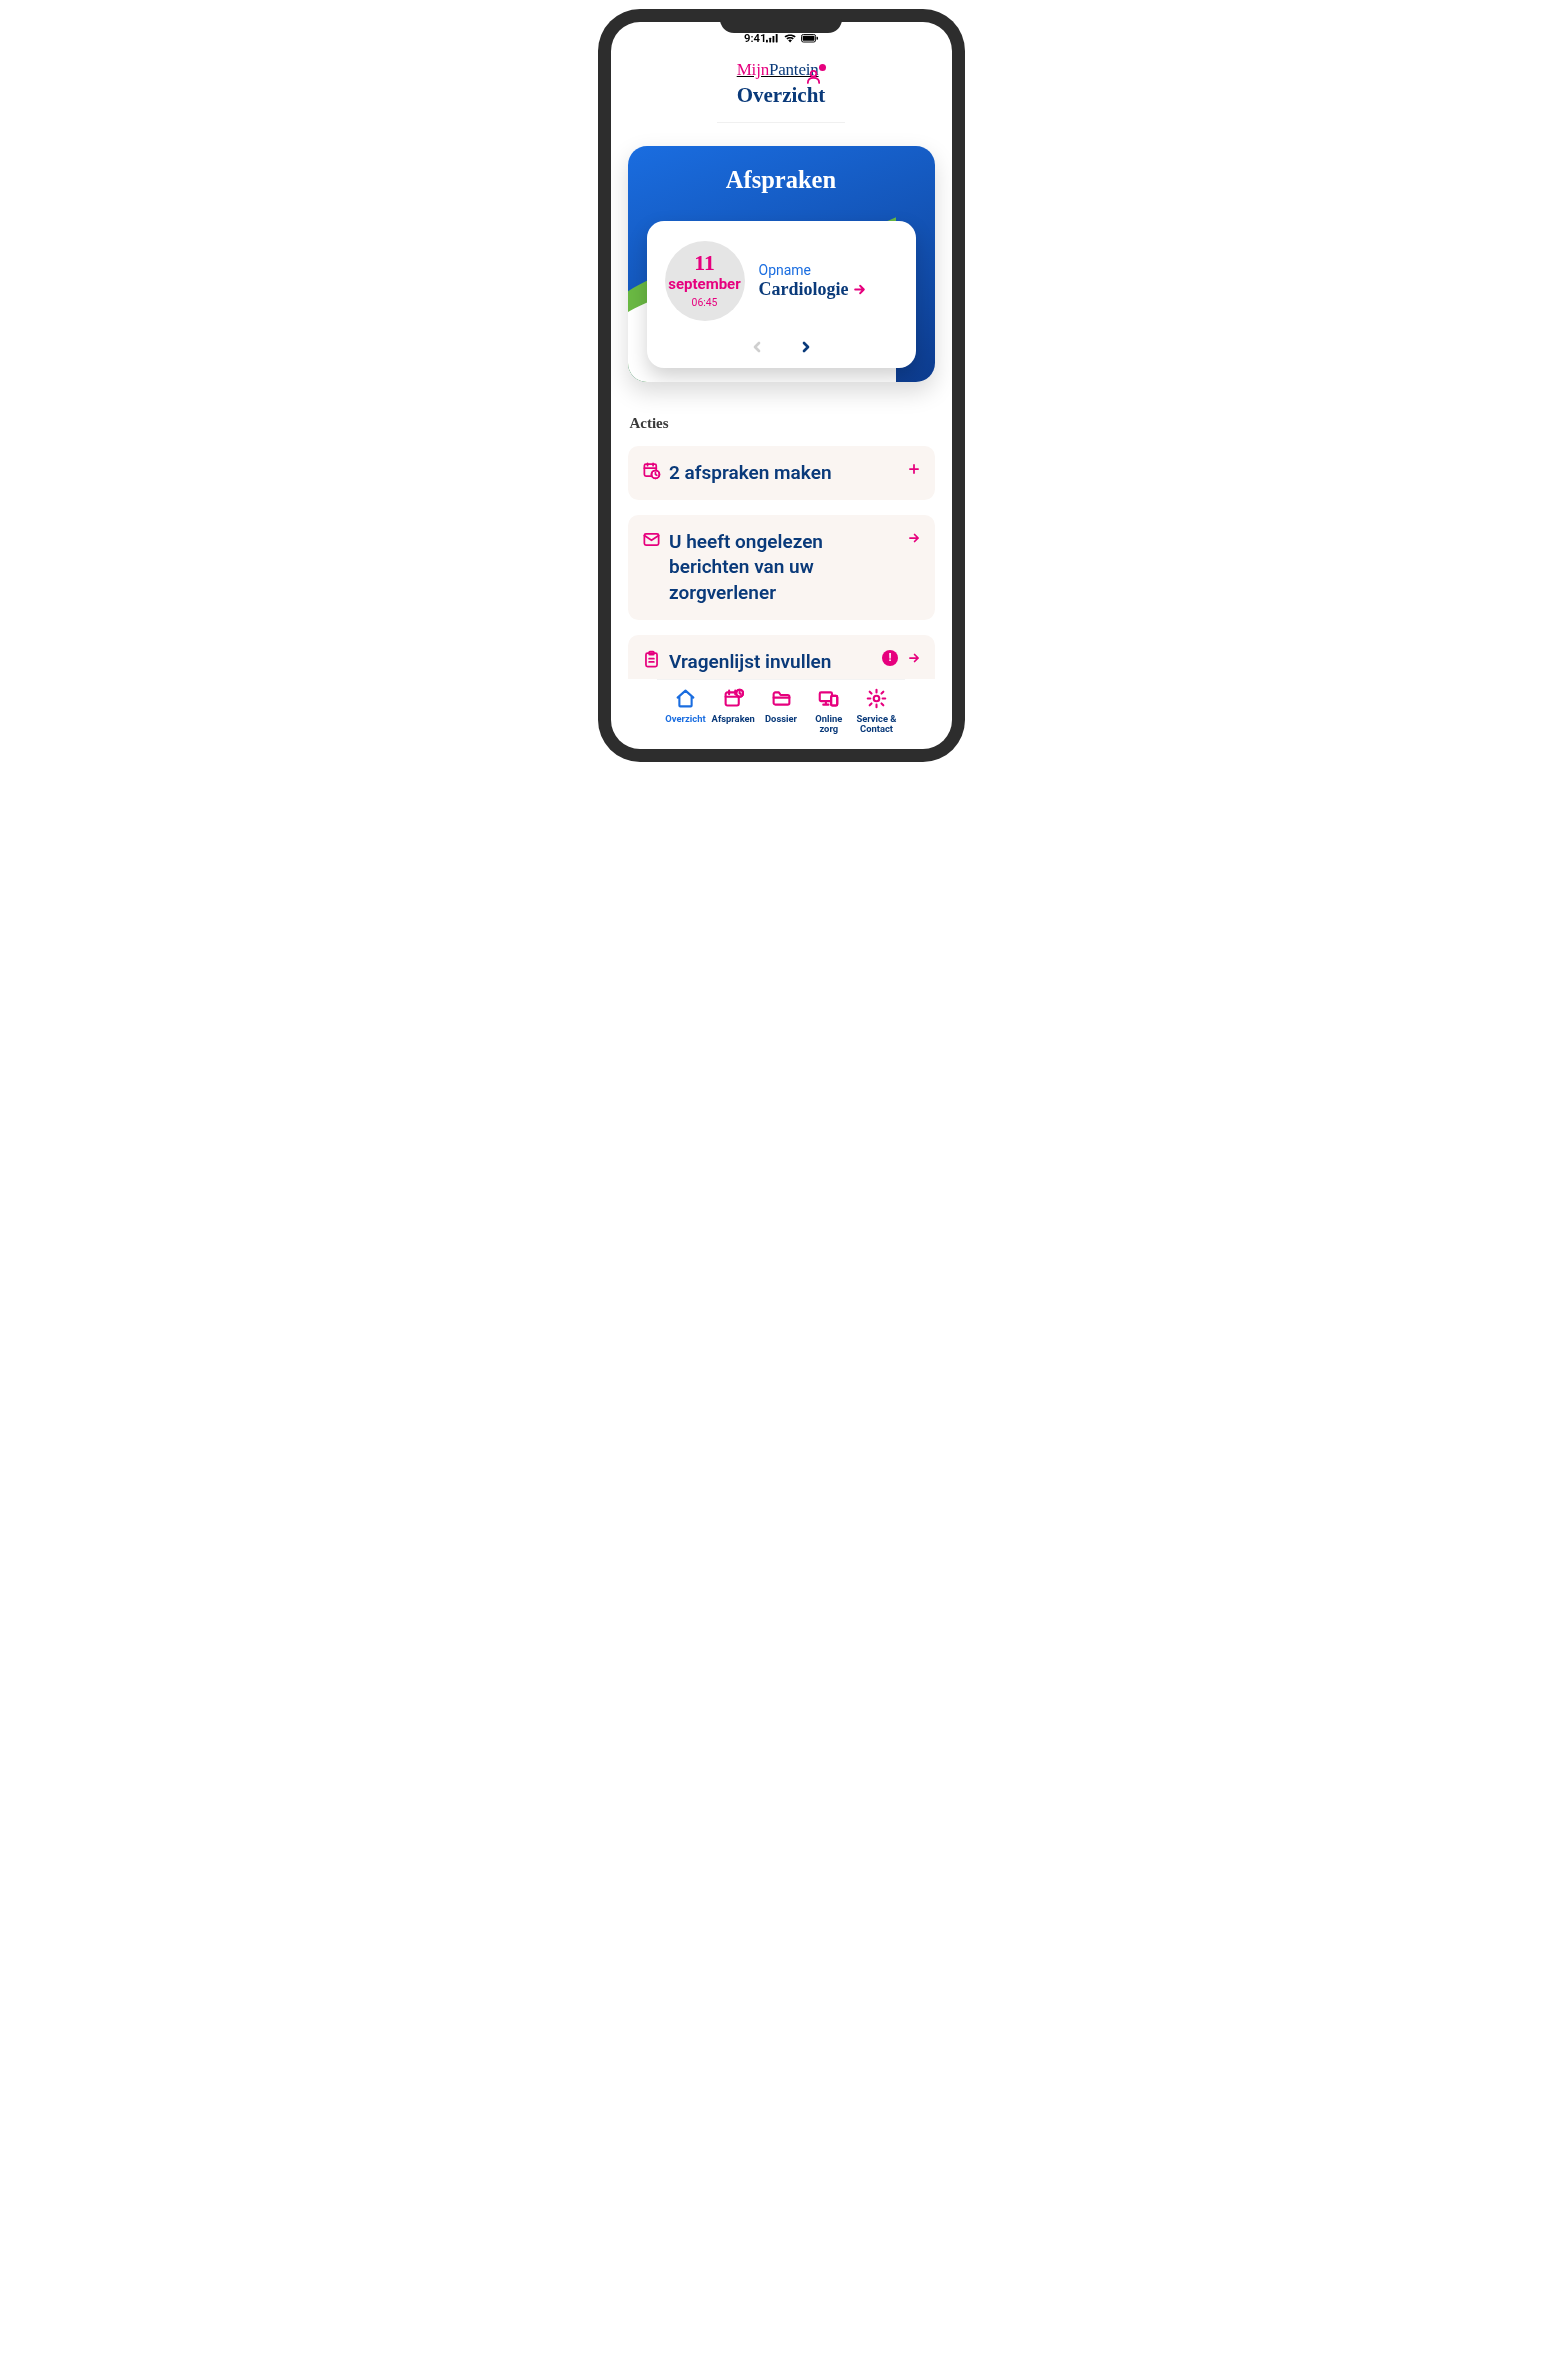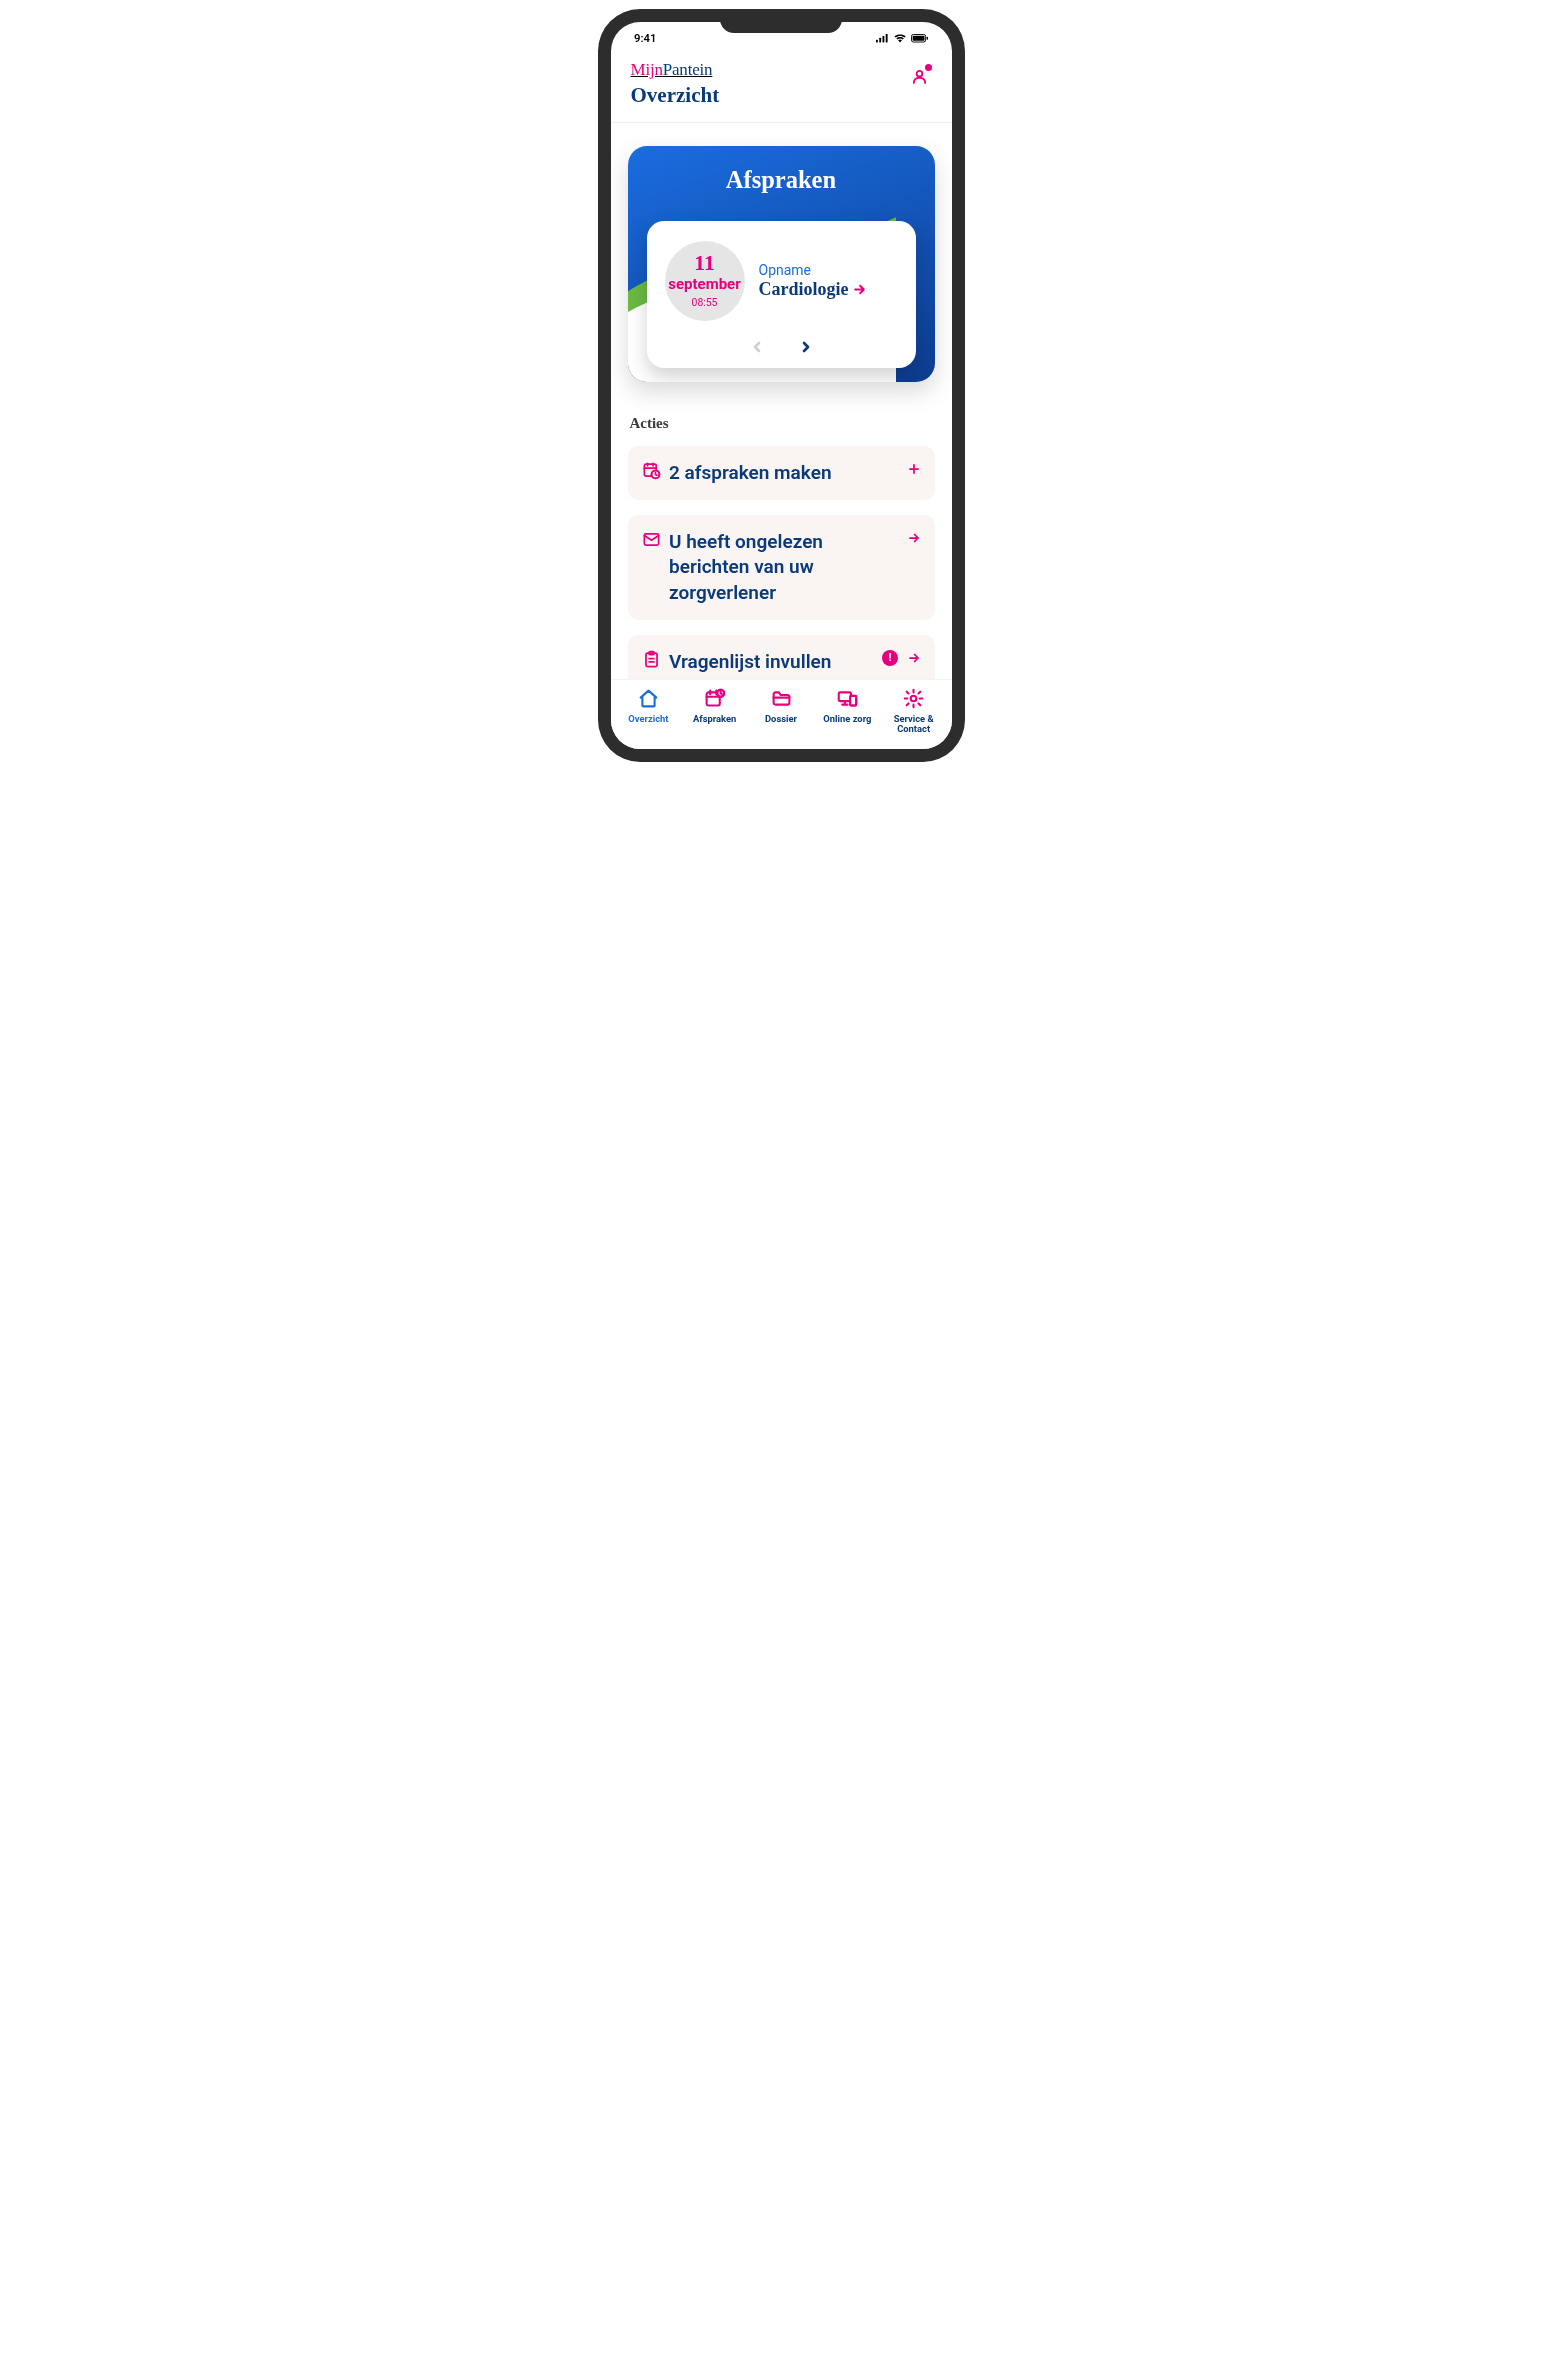--- a/index.html
+++ b/index.html
@@ -23,20 +23,21 @@
   }
   .screen {
     width: 100%;
     height: 100%;
     background: #fff;
     border-radius: 29px;
     overflow: hidden;
     position: relative;
     display: flex;
     flex-direction: column;
+    align-items: center;
   }
   .notch {
     position: absolute;
     top: 0;
     left: 50%;
     transform: translateX(-50%);
     width: 122px;
     height: 23.5px;
     background: #2d2d2d;
     border-radius: 0 0 14px 14px;
@@ -343,21 +344,21 @@
           <path d="M0 180 C150 80 450 90 650 0 L650 400 L0 400 Z" fill="#6ab943"></path>
           <path d="M0 230 C150 140 450 150 650 50 L650 400 L0 400 Z" fill="#ffffff"></path>
         </svg>
         <div class="afspraken-title">Afspraken</div>
 
         <div class="inner-card">
           <div class="apt-row">
             <div class="date-circle">
               <div class="date-day">11</div>
               <div class="date-month">september</div>
-              <div class="date-time">08:55</div>
+              <div class="date-time">06:45</div>
             </div>
             <div class="apt-info">
               <div class="apt-type">Opname</div>
               <div class="apt-dept-row">
                 <span class="apt-dept">Cardiologie</span>
                 <svg class="apt-arrow" width="15" height="15" viewBox="0 0 24 24" fill="none" stroke="currentColor" stroke-width="3" stroke-linecap="round" stroke-linejoin="round">
                     <path d="M5 12h14M13 6l6 6-6 6"></path>
                   </svg>
               </div>
             </div>

